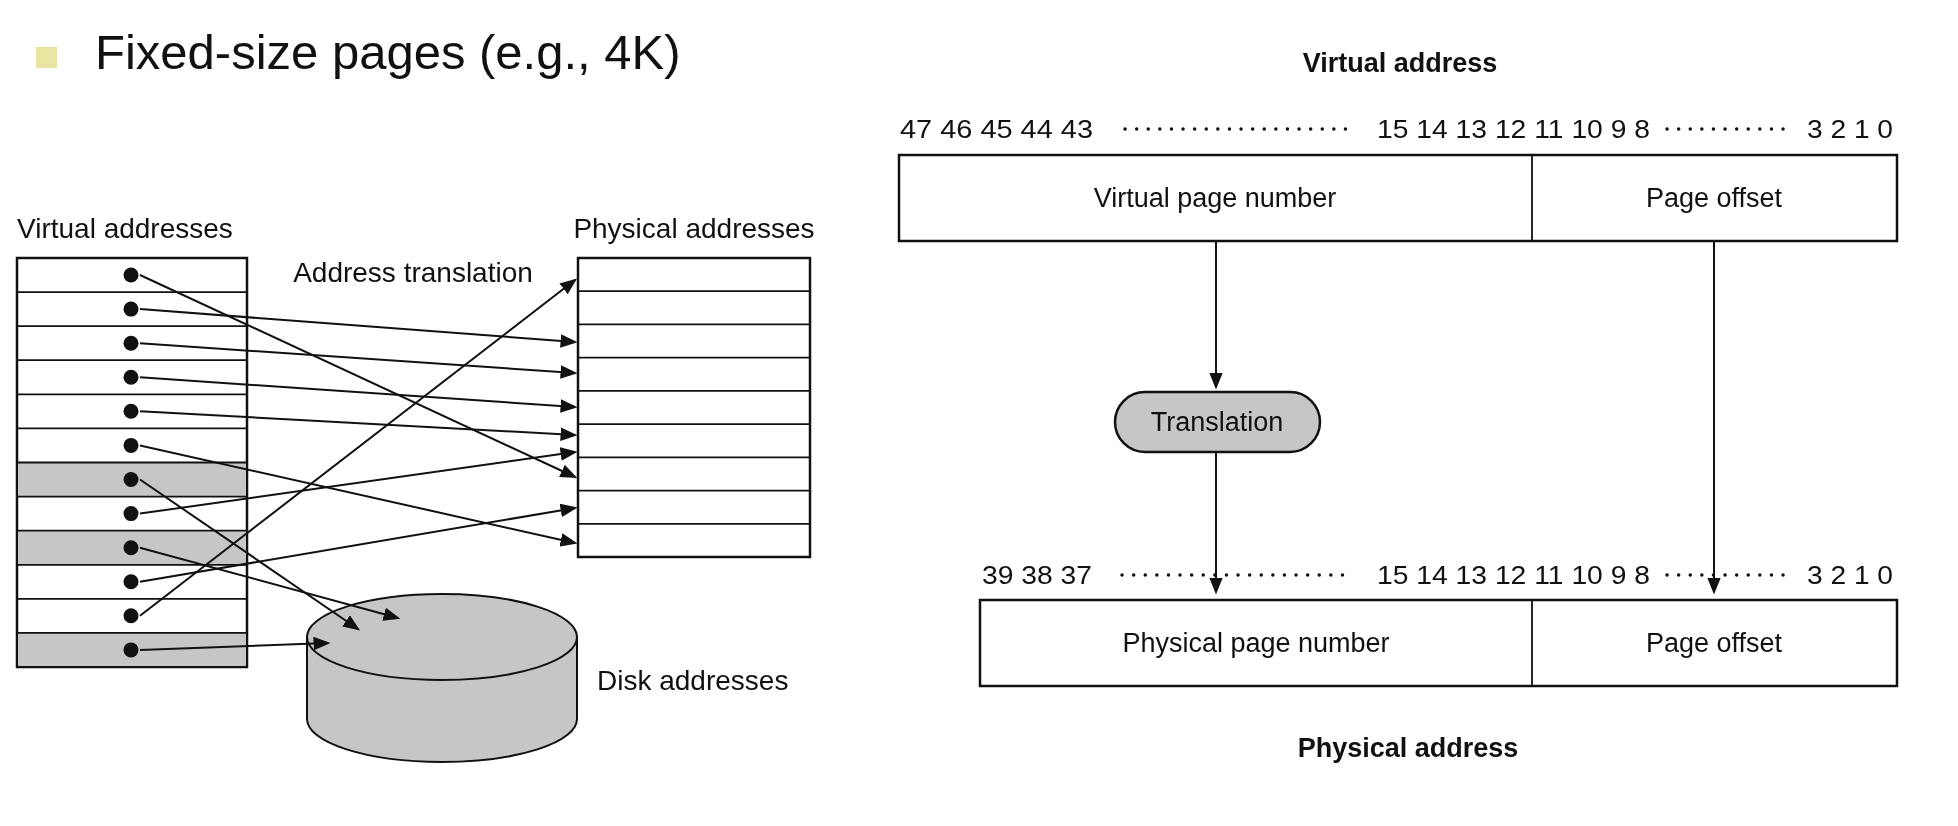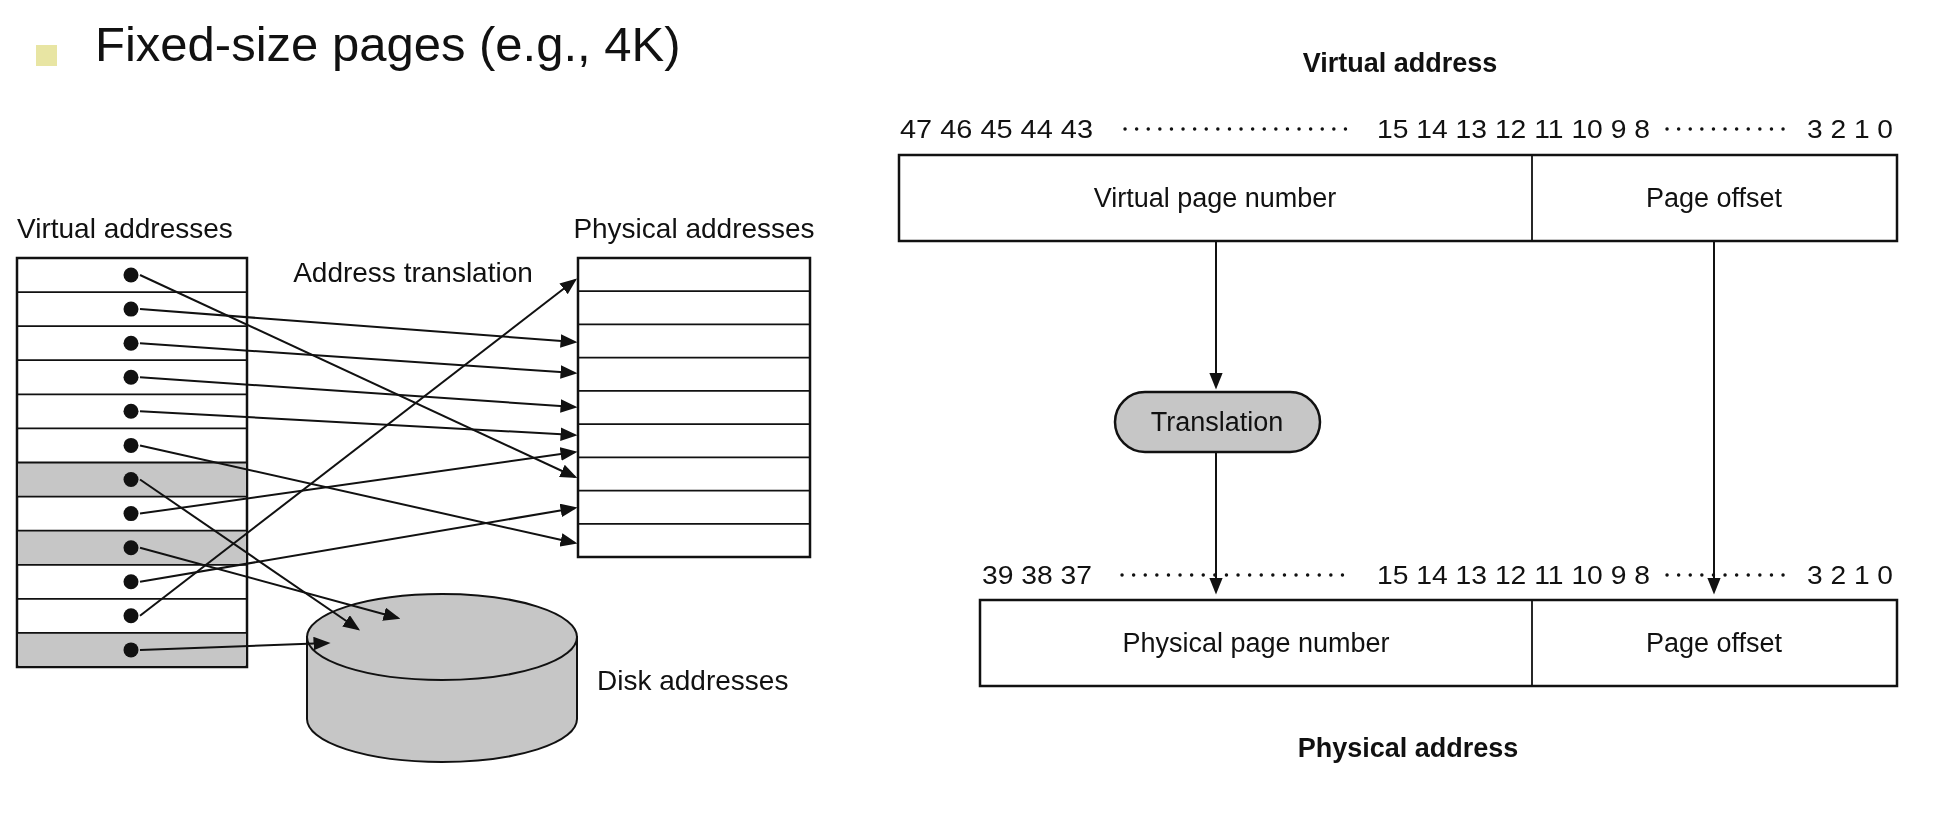--- a/index.html
+++ b/index.html
@@ -7,23 +7,23 @@
     position: relative;
     width: 1958px;
     height: 826px;
     background: #ffffff;
     font-family: "Liberation Sans", sans-serif;
     overflow: hidden;
   }
   .slide-title-row {
     position: absolute;
     left: 36px;
-    top: 18px;
+    top: 26px;
     display: flex;
-    align-items: center;
+    align-items: flex-start;
   }
   .bullet {
     display: inline-block;
     width: 21px;
     height: 21px;
     margin-top: 21px;
     background: #e8e5a3;
   }
   .slide-title {
     margin-left: 38px;

